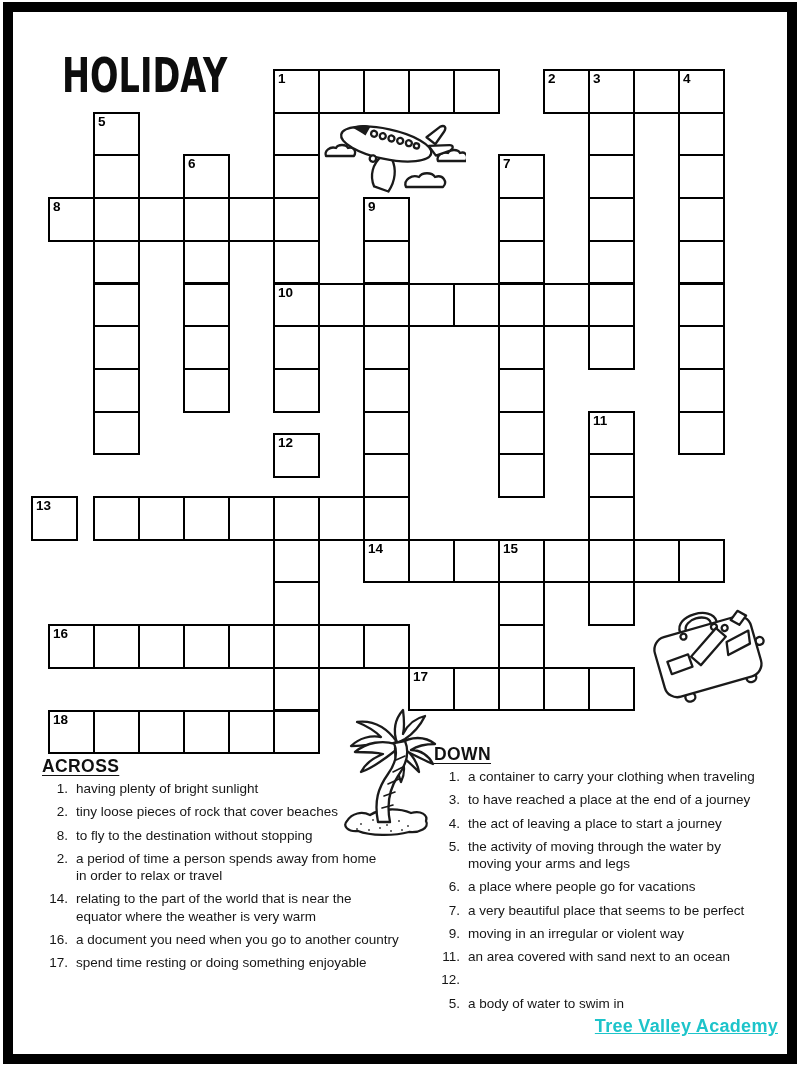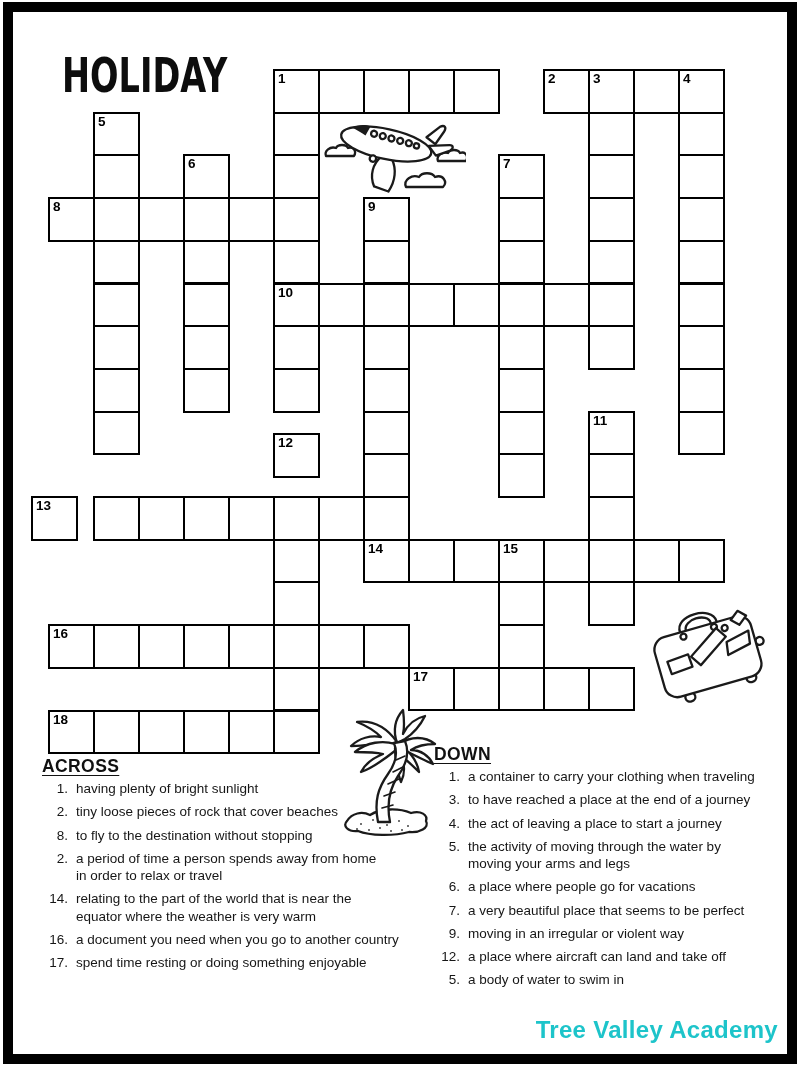--- a/index.html
+++ b/index.html
@@ -30,21 +30,21 @@
   .clues-section { position:absolute; }
   .clues-heading {
     margin:0 0 3px 0; font-size:17.5px; font-weight:700; letter-spacing:.4px;
     text-decoration:underline; text-underline-offset:3px; color:#111;
   }
   .clue { display:flex; margin-bottom:6px; font-size:13.5px; line-height:1.28; color:#161616; }
   .cnum { flex:0 0 26px; width:26px; text-align:right; margin-right:8px; white-space:pre; }
   .ctext { white-space:pre; }
   .brand {
     position:absolute; top:1016px; right:22px;
-    font-size:24px; font-weight:700; letter-spacing:.3px; white-space:nowrap;
+    font-size:18px; font-weight:700; letter-spacing:.3px; white-space:nowrap;text-decoration:underline;
   }
   svg .ln { fill:#fff; stroke:#1a1a1a; stroke-width:2.3; stroke-linecap:round; stroke-linejoin:round; }
   svg .lnthin { fill:none; stroke:#1a1a1a; stroke-width:1.6; stroke-linecap:round; }
   svg .solid { fill:#1a1a1a; stroke:none; }
   svg .dot { fill:#444; stroke:none; }
 </style>
 </head>
 <body>
 
 <div class="frame"></div>
@@ -324,22 +324,25 @@
       </div>
       <div class="clue">
         <span class="cnum">7.</span>
         <span class="ctext">a very beautiful place that seems to be perfect</span>
       </div>
       <div class="clue">
         <span class="cnum">9.</span>
         <span class="ctext">moving in an irregular or violent way</span>
       </div>
       <div class="clue">
+        <span class="cnum">11.</span>
+        <span class="ctext">an area covered with sand next to an ocean</span>
+      </div>
+      <div class="clue">
         <span class="cnum">12.</span>
-        <span class="ctext">a place where aircraft can land and take off</span>
       </div>
       <div class="clue">
         <span class="cnum">5.</span>
         <span class="ctext">a body of water to swim in</span>
       </div>
     </div>
 </section>
 
 <div class="brand" style="color: rgb(29, 196, 202);">Tree Valley Academy</div>
 

